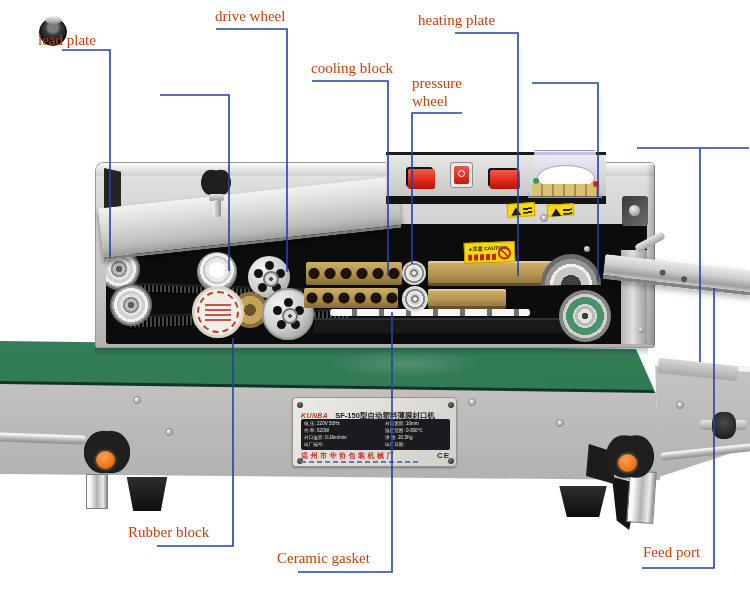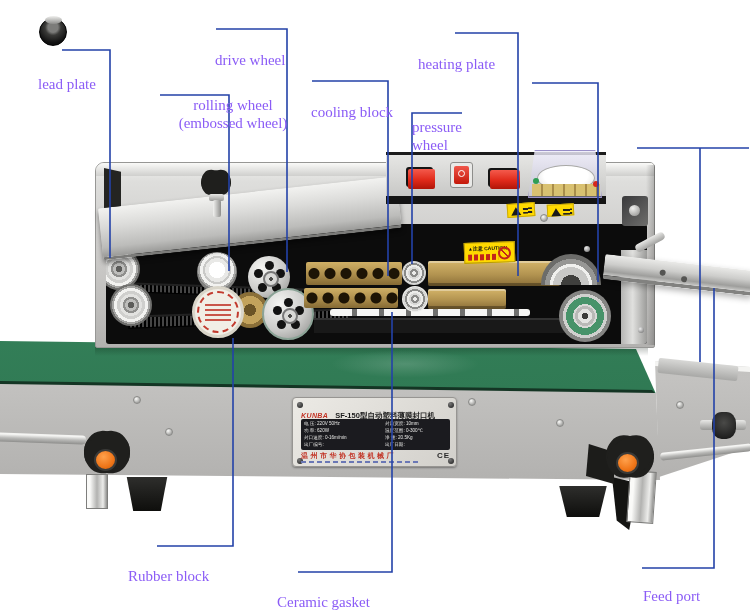--- a/index.html
+++ b/index.html
@@ -1,22 +1,22 @@
 <!DOCTYPE html>
 <html><head>
 <meta charset="utf-8">
 <style>
   html,body{margin:0;padding:0;background:#fff;}
   #stage{position:relative;width:750px;height:612px;background:#ffffff;overflow:hidden;
          font-family:"Liberation Serif","DejaVu Serif",serif;}
   #stage *{position:absolute;box-sizing:border-box;}
 
   
-  .lbl{font:15px/1.2 "Liberation Serif","DejaVu Serif",serif;color:#8b5cf6;
-       white-space:pre-line;z-index:10;margin-top:44px;}
+  .lbl{font:15px/1.2 "Liberation Serif","DejaVu Serif",serif;color:#c2410c;
+       white-space:pre-line;z-index:10;}
   #lbl-lead{left:38px;top:31px}
   #lbl-drive{left:215px;top:7px}
   #lbl-rolling{left:150px;top:52px;width:166px;text-align:center}
   #lbl-cooling{left:311px;top:59px}
   #lbl-heating{left:418px;top:11px}
   #lbl-pressure{left:412px;top:74px}
   #lbl-subordination{left:531px;top:61px}
   #lbl-protect{left:636px;top:111px;font-size:13px;line-height:1.3}
   #lbl-rubber{left:128px;top:523px}
   #lbl-ceramic{left:277px;top:549px}
@@ -404,22 +404,20 @@
       <polyline points="637,148 749,148"></polyline>
       <polyline points="700,148 700,362"></polyline>
       <polyline points="157,546 233,546 233,338"></polyline>
       <polyline points="298,572 392,572 392,312"></polyline>
       <polyline points="642,568 714,568 714,288"></polyline>
     </g>
   </svg>
 
   <div class="lbl" id="lbl-lead">lead plate</div>
   <div class="lbl" id="lbl-drive">drive wheel</div>
-  <div class="lbl" id="lbl-rolling">rolling wheel
-(embossed wheel)</div>
   <div class="lbl" id="lbl-cooling">cooling block</div>
   <div class="lbl" id="lbl-heating">heating plate</div>
   <div class="lbl" id="lbl-pressure">pressure
 wheel</div>
   <div class="lbl" id="lbl-rubber">Rubber block</div>
   <div class="lbl" id="lbl-ceramic">Ceramic gasket</div>
   <div class="lbl" id="lbl-feed">Feed port</div>
 </div>
 
 </body></html>

